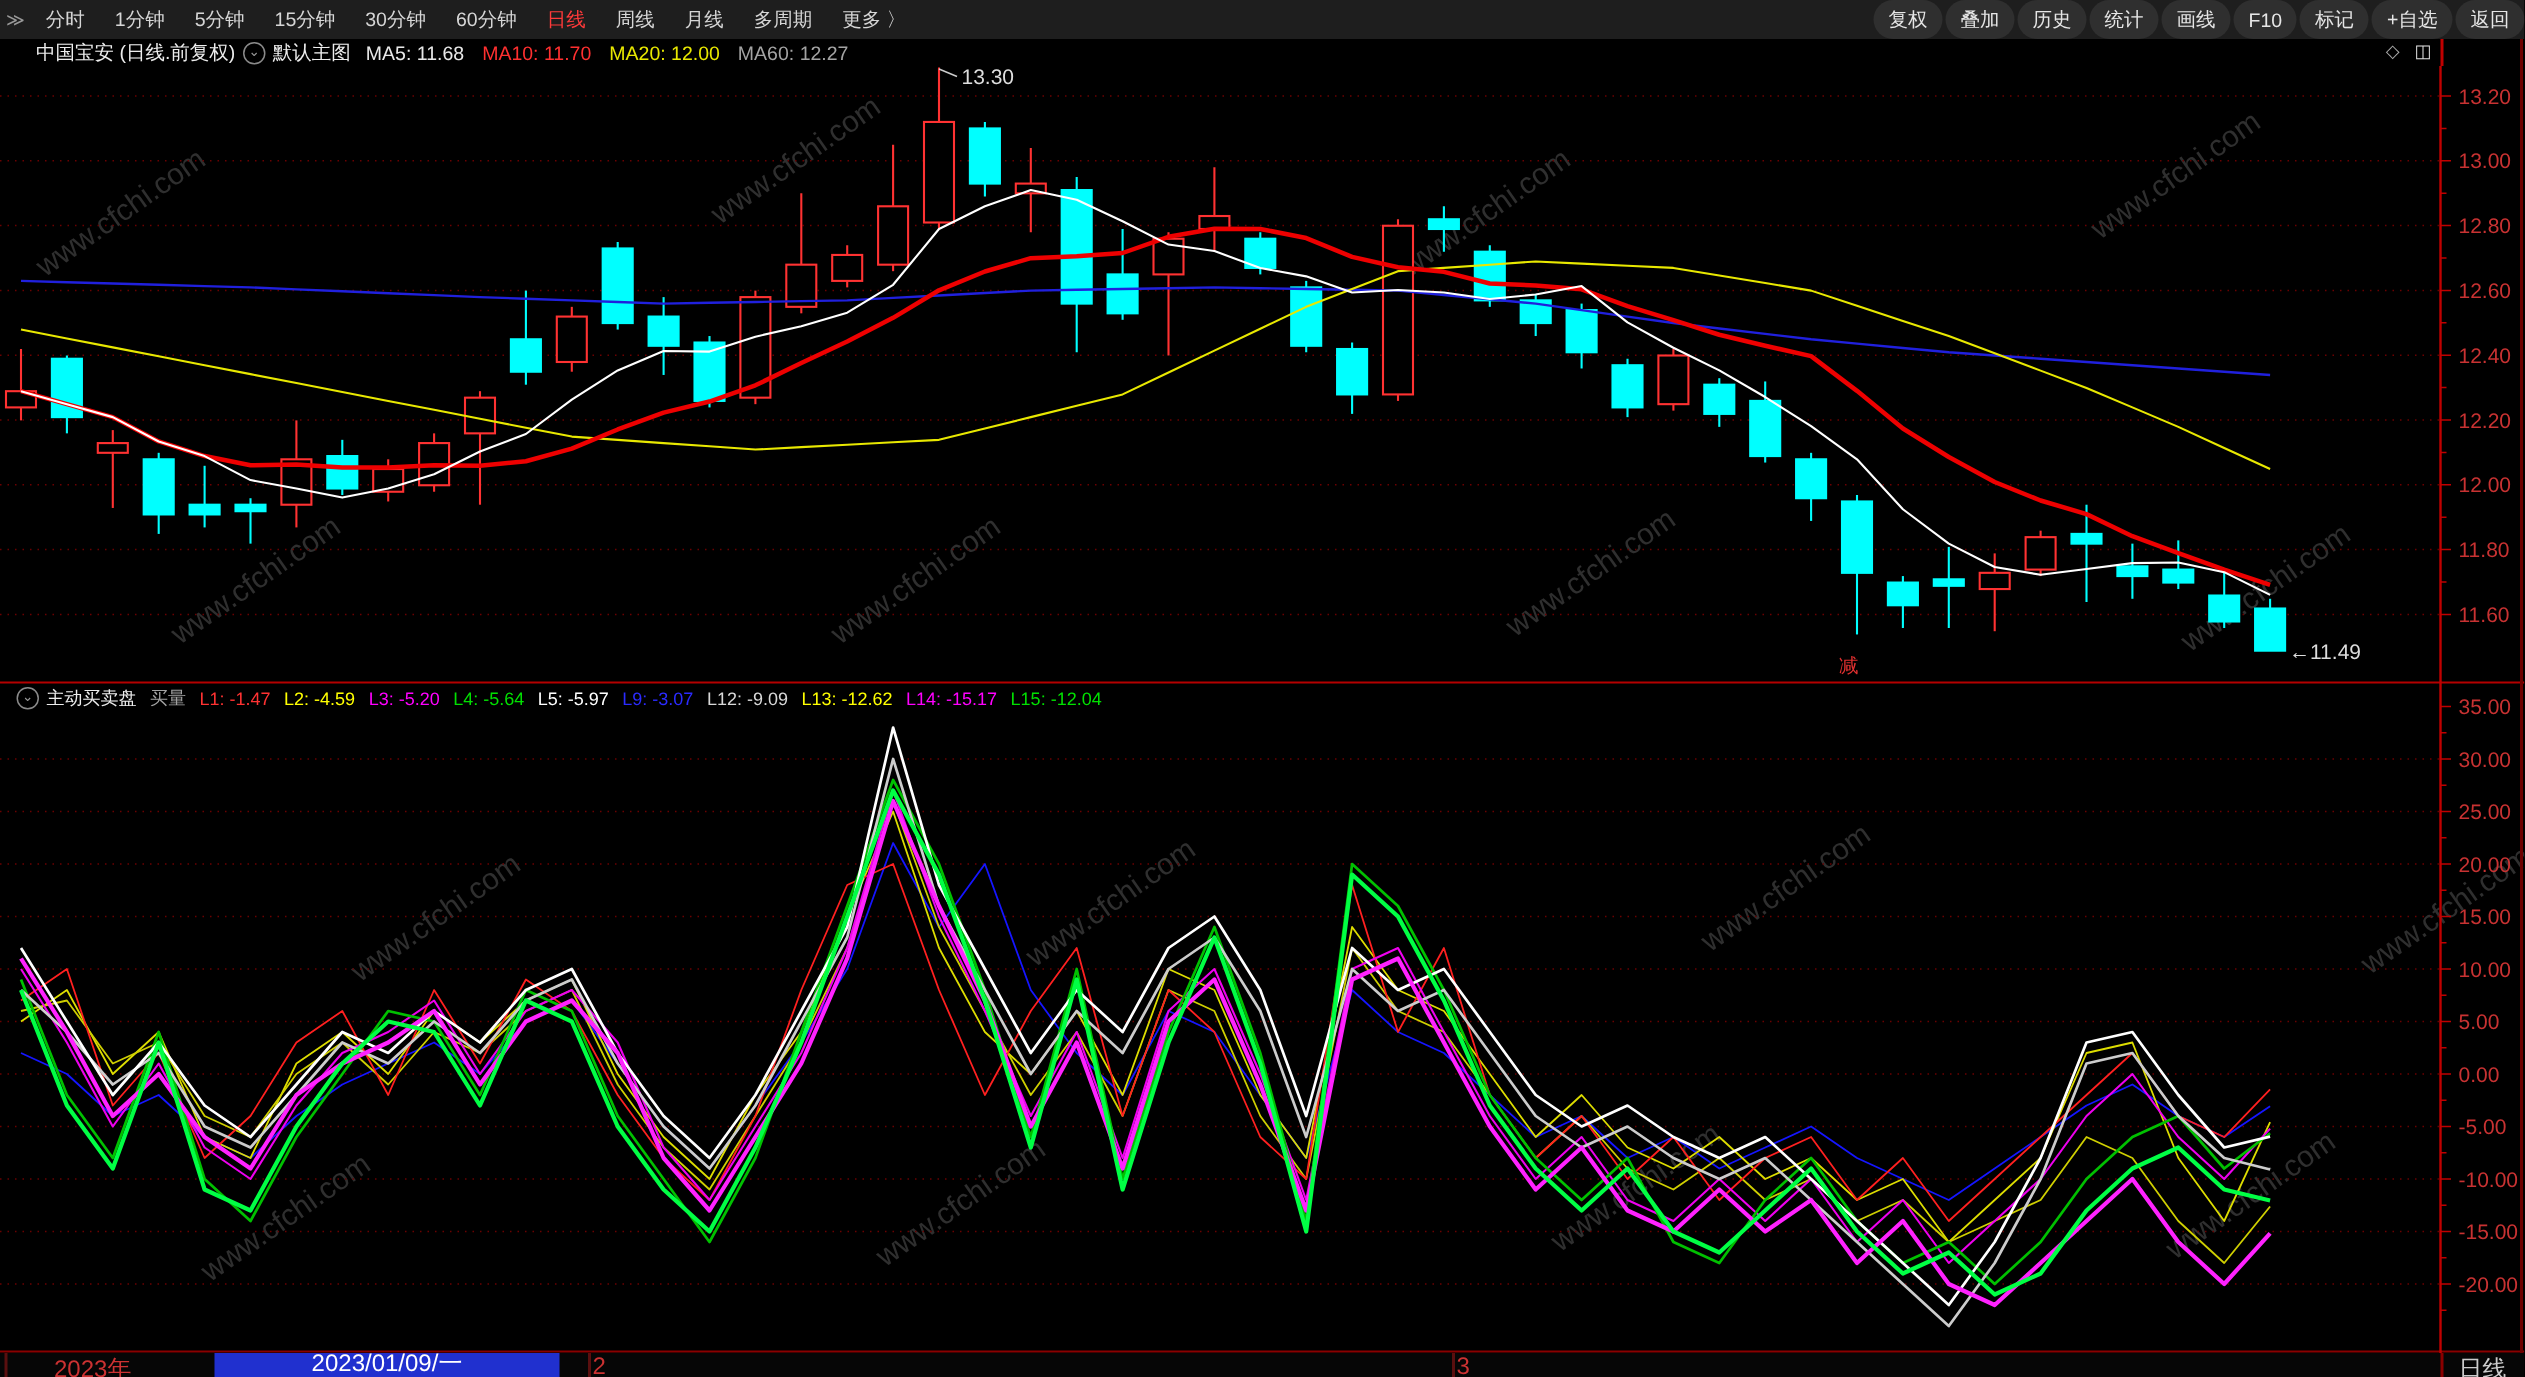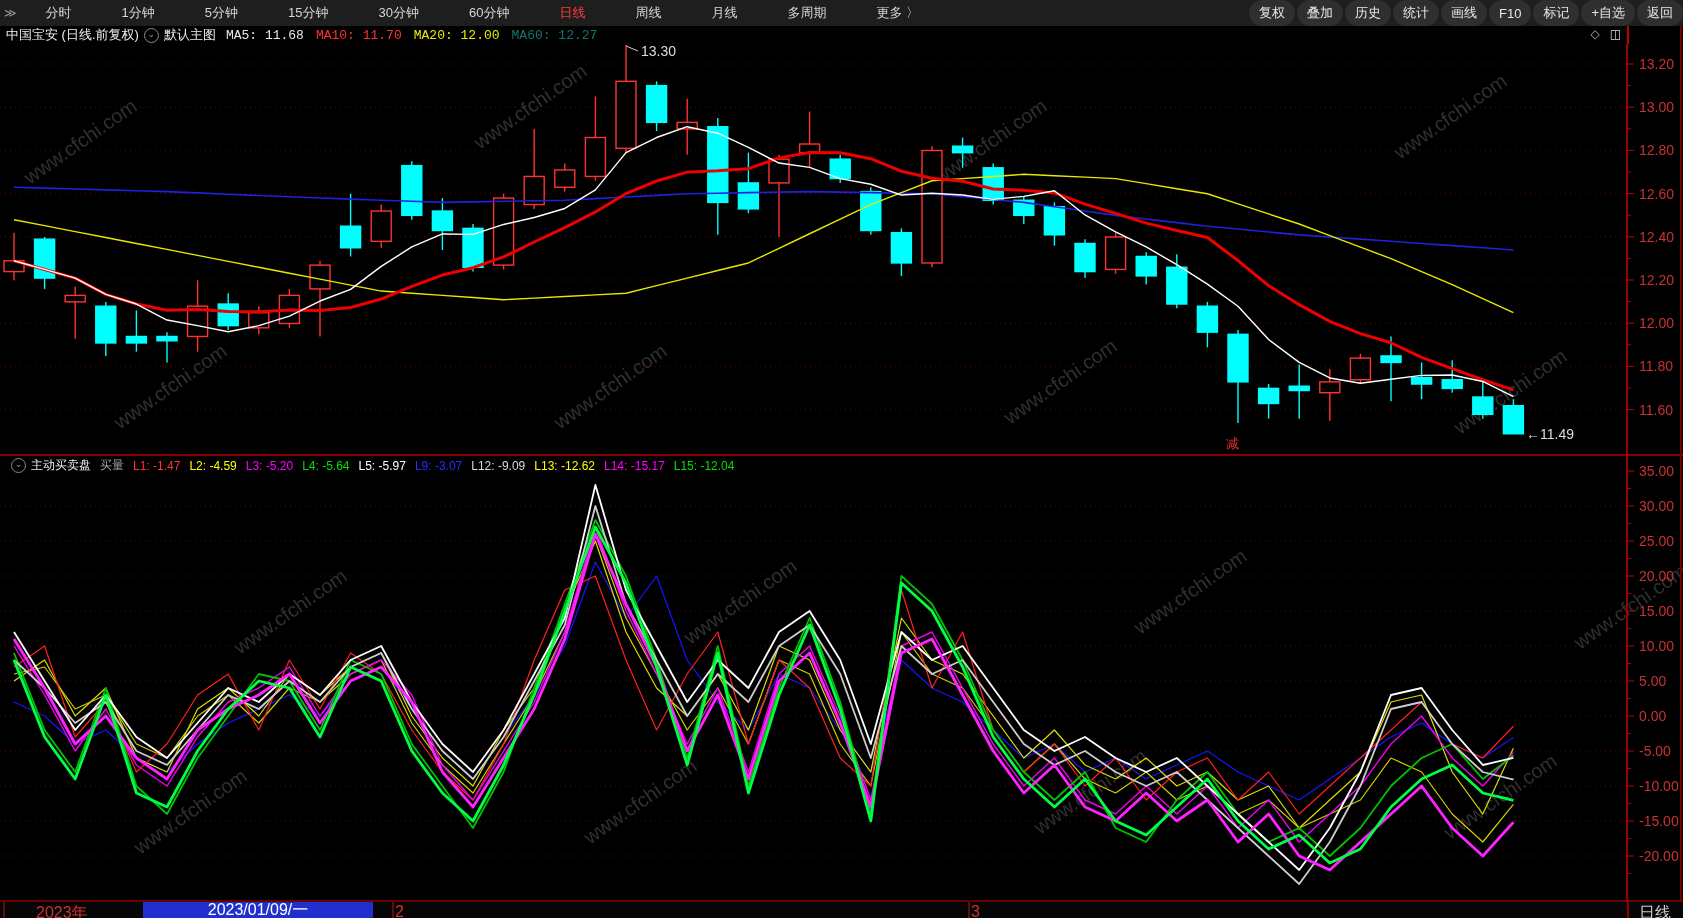--- a/index.html
+++ b/index.html
@@ -2,32 +2,32 @@
 <html><head>
 <meta charset="utf-8">
 <style>
   html,body{margin:0;padding:0;background:#000;}
   body{width:1683px;height:918px;position:relative;overflow:hidden;
        font-family:"Liberation Sans","DejaVu Sans",sans-serif;}
   .toolbar{position:absolute;left:0;top:0;width:1683px;height:26px;background:#1e1e1e;
            display:flex;align-items:center;font-size:13px;color:#d6d6d6;}
   .tb-collapse{margin:0 6px 0 4px;color:#9a9a9a;font-size:12px;letter-spacing:-2px;}
   .tb-left{display:flex;align-items:center;}
-  .tb-left .tb-item{margin:0 25px;cursor:default;white-space:nowrap;text-align:right;}
+  .tb-left .tb-item{margin:0 10px;cursor:default;white-space:nowrap;text-align:right;}
   .tb-left .tb-item.active{color:#ff3a3a;}
   .tb-right{margin-left:auto;display:flex;align-items:stretch;height:26px;}
   .tb-right .tb-btn{background:#2f2f2f;color:#e6e6e6;margin-left:2px;padding:0 10px;
                     display:flex;align-items:center;white-space:nowrap;border-radius:13px;}
-  .subbar{position:absolute;left:0;top:26px;width:1436px;height:18px;background:#000;
+  .subbar{position:absolute;left:18px;top:26px;width:1436px;height:18px;background:#000;
           display:flex;align-items:center;font-size:13px;color:#ededed;}
   .subbar .sym{margin-left:6px;white-space:nowrap;}
   .chev{display:inline-block;width:13px;height:13px;border:1px solid #8a8a8a;border-radius:50%;
         color:#9a9a9a;font-size:9px;line-height:11px;text-align:center;margin:0 5px;}
   .subbar .mains{margin-right:10px;white-space:nowrap;}
-  .ma-item{margin-right:12px;white-space:nowrap;font-family:Liberation Mono, monospace;}
+  .ma-item{margin-right:12px;white-space:nowrap;}
   .sub-icons{position:absolute;right:62px;top:27px;display:flex;gap:10px;color:#aaa;font-size:12px;}
   .axis-vseg{position:absolute;background:#c00000;width:2px;}
   .edge-vseg{position:absolute;background:#6e0000;width:2px;}
   svg#chart{position:absolute;left:0;top:44px;}
   .lower-legend{position:absolute;left:6px;top:457px;display:flex;align-items:center;
                 font-size:12px;z-index:5;white-space:nowrap;}
   .lower-legend .ll-item{margin-right:9px;}
   .bottombar{position:absolute;left:0;top:902px;width:1683px;height:16px;background:#060606;
              font-size:16px;color:#cc3232;}
   .bb-tick{position:absolute;top:0;width:2px;height:16px;background:#5a0f0f;}
@@ -66,21 +66,21 @@
       <span class="tb-btn">标记</span>
       <span class="tb-btn">+自选</span>
       <span class="tb-btn">返回</span>
     </div>
 </div>
 
 <div class="subbar">
   <span class="sym">中国宝安 (日线.前复权)</span>
   <span class="chev">⌄</span>
   <span class="mains">默认主图</span>
-  <span id="maLegend"><span class="ma-item" style="color: rgb(232, 232, 232);">MA5: 11.68</span><span class="ma-item" style="color: rgb(255, 48, 48); text-align: right;">MA10: 11.70</span><span class="ma-item" style="color: rgb(232, 232, 0);">MA20: 12.00</span><span class="ma-item" style="color: #0f766e;">MA60: 12.27</span></span>
+  <span id="maLegend"><span class="ma-item" style="color: rgb(232, 232, 232);">MA5: 11.68</span><span class="ma-item" style="color: rgb(255, 48, 48); text-align: right;">MA10: 11.70</span><span class="ma-item" style="color: rgb(232, 232, 0);">MA20: 12.00</span><span class="ma-item" style="color: #a3a3a3;">MA60: 12.27</span></span>
 </div>
 <div class="sub-icons">
   <span>◇</span>
   <span style="color:#ddd">◫</span>
 </div>
 <div class="axis-vseg" style="left:1627px;top:26px;height:18px;"></div>
 <div class="edge-vseg" style="left:1680px;top:26px;height:18px;"></div>
 
 <svg id="chart" width="1683" height="858" viewBox="0 44 1683 858">
     <g>

